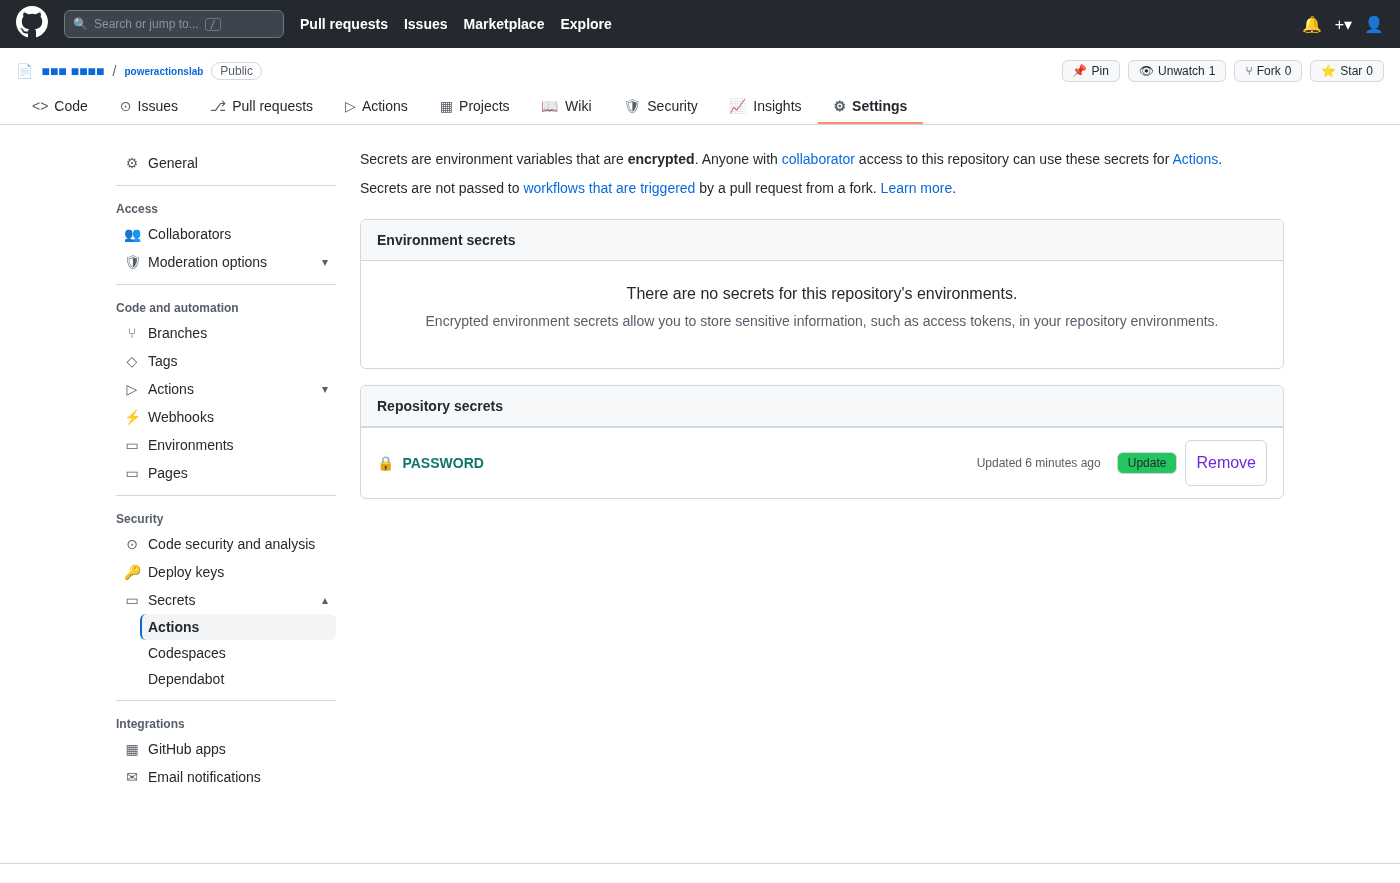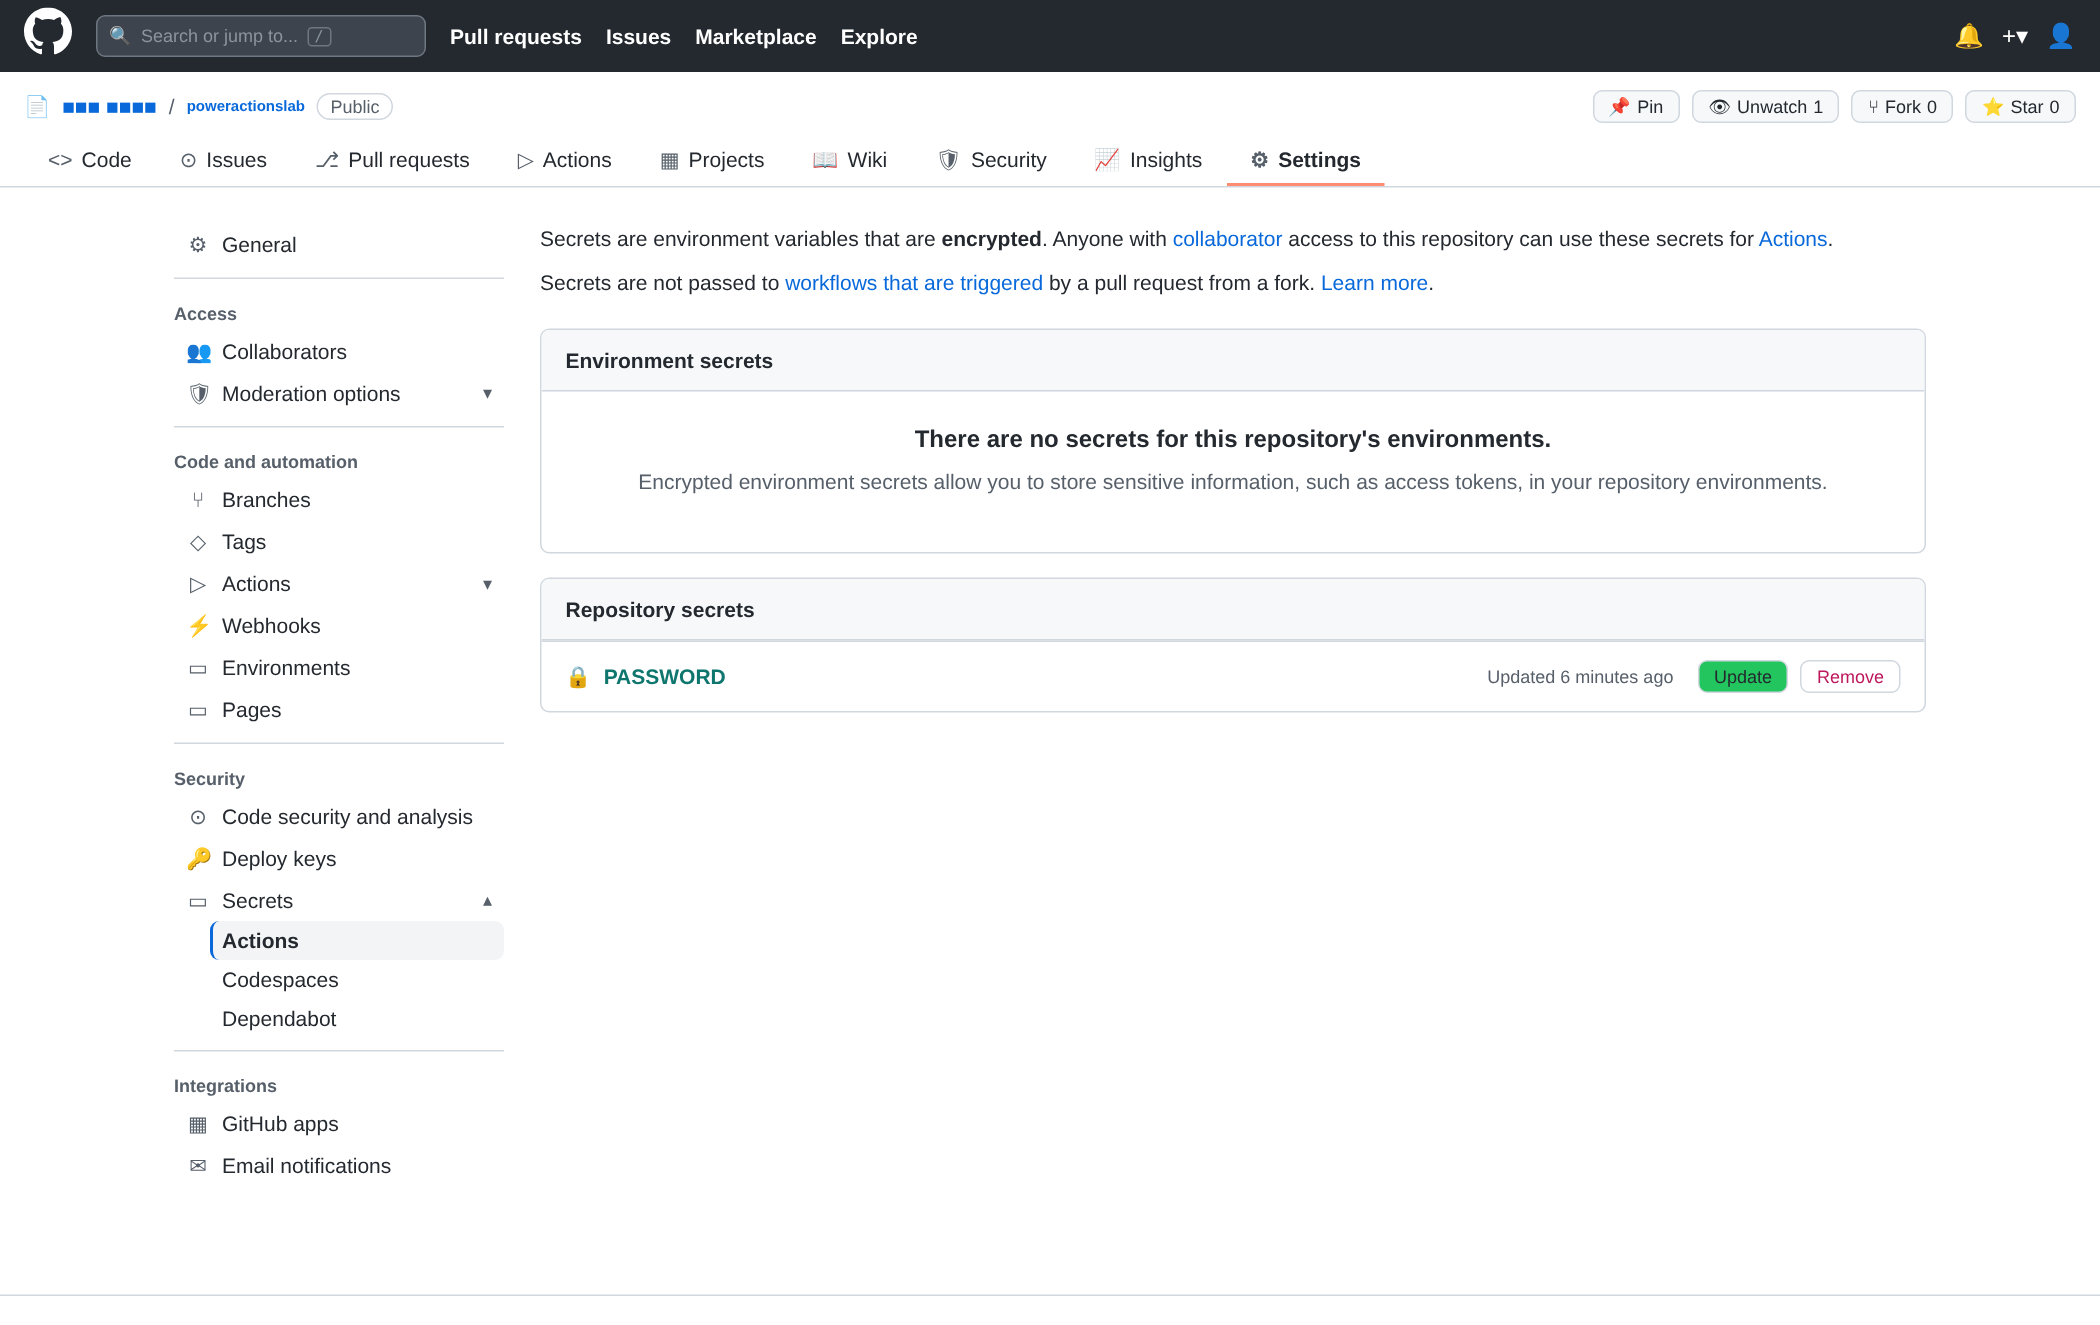--- a/index.html
+++ b/index.html
@@ -214,21 +214,21 @@
       font-size: 14px;
       font-weight: 600;
       color: #24292f;
     }
     .secrets-box-body {
       padding: 24px 16px;
       text-align: center;
     }
     .secrets-empty-title {
       font-size: 16px;
-      font-weight: 700;
+      font-weight: 400;
       color: #24292f;
       margin-bottom: 8px;
     }
     .secrets-empty-desc {
       font-size: 14px;
       color: #57606a;
       margin-bottom: 12px;
       line-height: 1.5;
     }
     .secrets-empty-link { color: #0969da; text-decoration: none; font-size: 14px; }
@@ -250,24 +250,24 @@
       border-radius: 6px;
       padding: 3px 10px;
       font-size: 12px;
       background: #22c55e;
       color: #24292f;
       cursor: pointer;
     }
     .btn-danger-outline {
       border: 1px solid #d0d7de;
       border-radius: 6px;
-      padding: 3px 10px;
-      font-size: 12px;
+      padding: 13px 10px;
+      font-size: 16px;
       background: #fff;
-      color: #be185d;
+      color: #6d28d9;
       cursor: pointer;
     }
 
     
     footer {
       border-top: 1px solid #d0d7de;
       padding: 24px 16px;
       text-align: center;
       color: #57606a;
       font-size: 12px;

